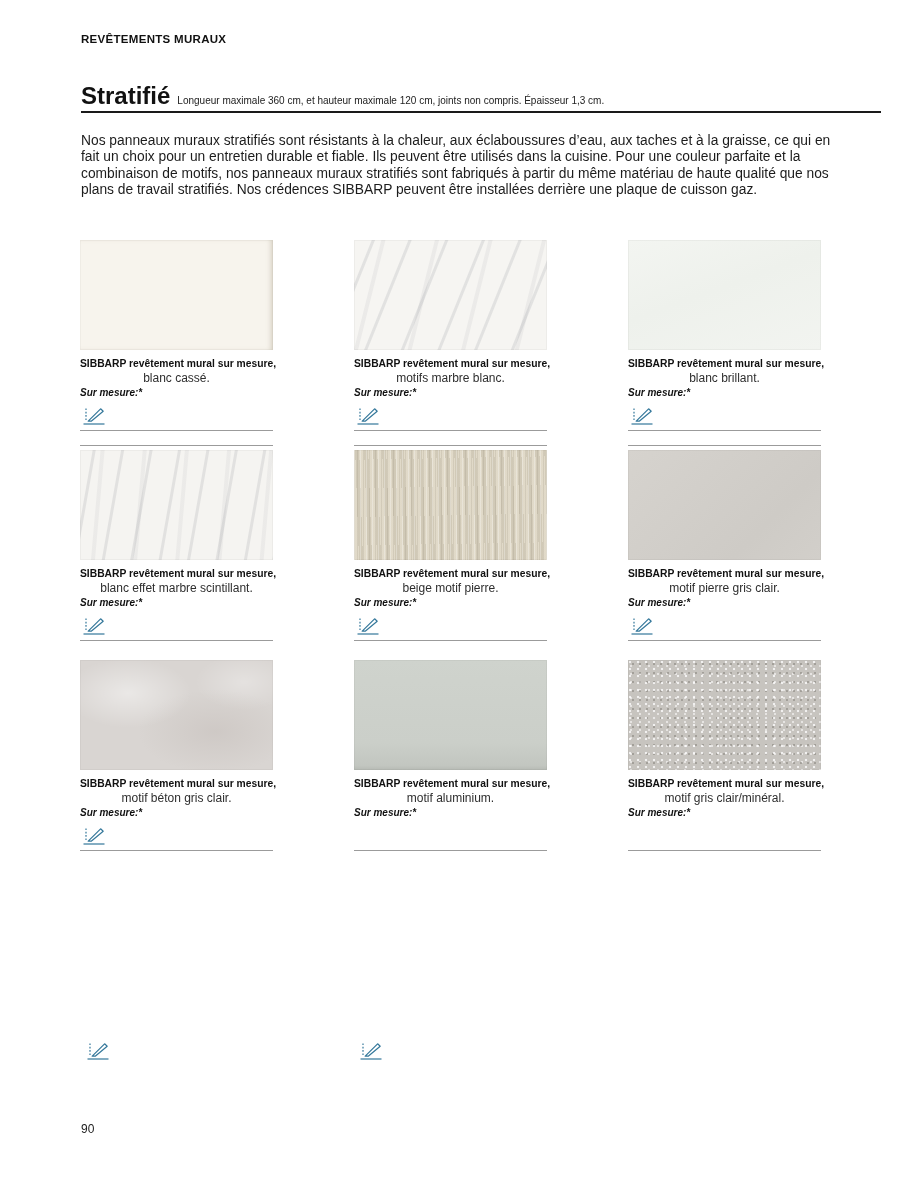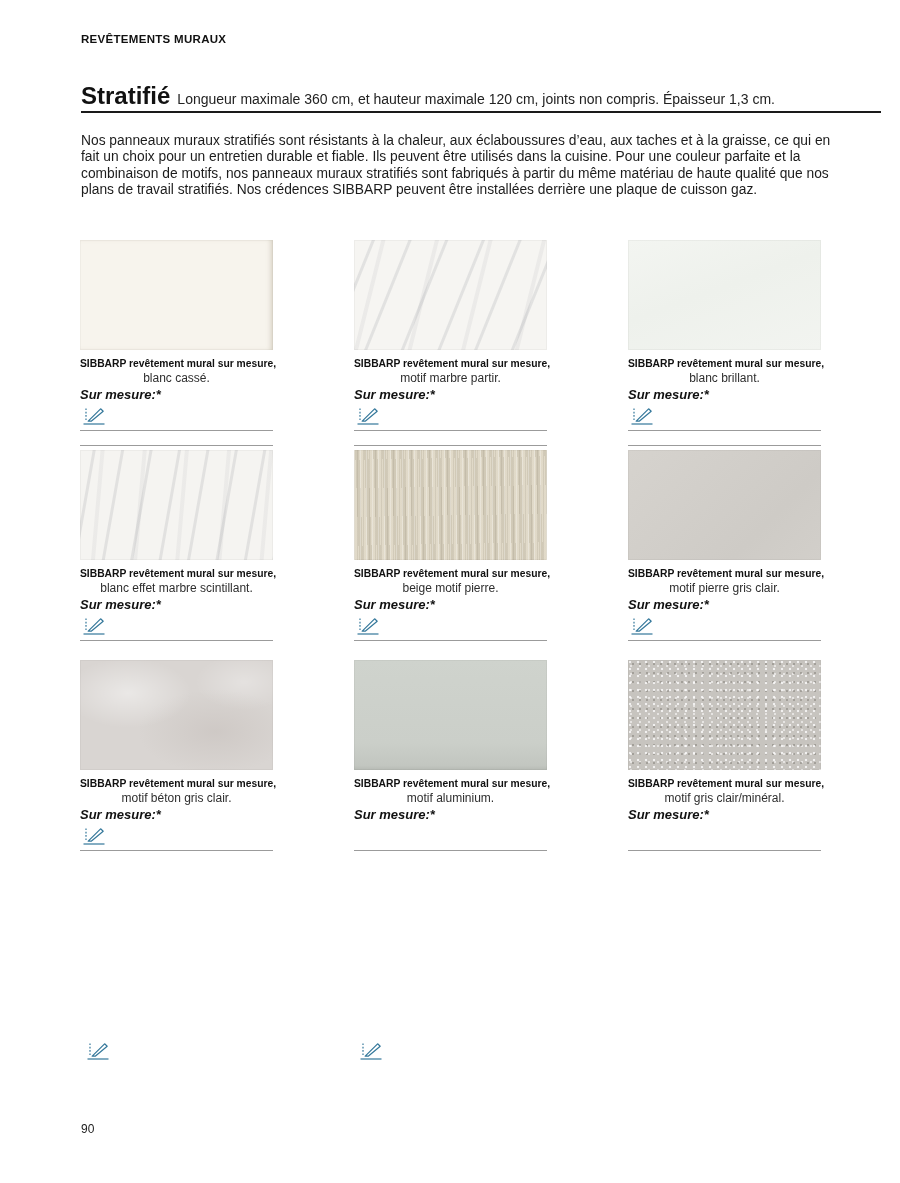--- a/index.html
+++ b/index.html
@@ -6,21 +6,21 @@
   html,body { background:#ffffff; }
   body { font-family:"Liberation Sans", sans-serif; color:#1a1a1a; }
   .page { position:relative; width:900px; height:1183px; background:#ffffff; overflow:hidden; }
 
   
   .category { position:absolute; left:81px; top:33px; font-size:11.5px; font-weight:bold; letter-spacing:.3px; color:#111; }
 
   
   .title-row { position:absolute; left:81px; top:82px; display:flex; align-items:baseline; }
   .title { font-size:24px; font-weight:bold; color:#111; }
-  .subtitle { font-size:14px; color:#222; margin-left:7px;text-align:right; }
+  .subtitle { font-size:10px; color:#222; margin-left:7px;text-align:right; }
   .title-rule { position:absolute; left:81px; top:111px; width:800px; height:2px; background:#1a1a1a; }
 
   
   .intro { position:absolute; left:81px; top:133px; width:750px; font-size:13.8px; line-height:16.4px; color:#1c1c1c; }
 
   
   .card { position:absolute; width:193px; height:212px;text-align:center; }
   .c0 { left:80px;  top:240px; } .c1 { left:354px; top:240px; } .c2 { left:628px; top:240px; }
   .c3 { left:80px;  top:450px; } .c4 { left:354px; top:450px; } .c5 { left:628px; top:450px; }
   .c6 { left:80px;  top:660px; } .c7 { left:354px; top:660px; } .c8 { left:628px; top:660px; }
@@ -51,21 +51,21 @@
   .sw-7 { background: linear-gradient(180deg, #cfd3cd 0%, #cbcfc9 75%, #c2c6c0 96%, #b6bab4 100%); }
   .sw-8 { background-color:#c7c4bf;
           background-image:
             radial-gradient(circle at 2px 2px, rgba(255,255,255,.75) 0 1px, rgba(255,255,255,0) 1.6px),
             radial-gradient(circle at 5px 4px, rgba(120,115,108,.45) 0 .9px, rgba(120,115,108,0) 1.4px),
             radial-gradient(circle at 3px 6px, rgba(255,255,255,.55) 0 .9px, rgba(255,255,255,0) 1.4px);
           background-size: 8px 7px, 7px 9px, 9px 8px; }
 
   .pname  { position:absolute; left:0; top:118px; width:193px; font-size:10.3px; font-weight:bold; color:#111; white-space:nowrap; }
   .pdesc  { position:absolute; left:0; top:131px; width:193px; font-size:12px; color:#2e2e2e; }
-  .plabel { position:absolute; left:0; top:147px; font-size:13px; font-weight:bold; font-style:italic; color:#111; }
+  .plabel { position:absolute; left:0; top:147px; font-size:10px; font-weight:bold; font-style:italic; color:#111; }
   .picon  { position:absolute; left:1px; top:165px; width:26px; height:22px; }
   .rule   { position:absolute; left:0; width:193px; border-top:1px solid #9b9b9b; }
   .rule-main  { top:190px; }
   .rule-extra { top:205px; }
 
   
   .orphan-icon { position:absolute; width:26px; height:22px; }
   .oi-1 { left:85px;  top:1040px; }
   .oi-2 { left:358px; top:1040px; }
 
@@ -98,21 +98,21 @@
           <line x1="2.5" y1="19" x2="23.5" y2="19" stroke="#84adc2" stroke-width="2"></line>
         </svg>
     </div>
     <div class="rule rule-main"></div>
     <div class="rule rule-extra"></div>
   </div>
 
   <div class="card c1">
     <div class="swatch sw-1"></div>
     <div class="pname">SIBBARP revêtement mural sur mesure,</div>
-    <div class="pdesc">motif marbre partir.</div>
+    <div class="pdesc">motifs marbre blanc.</div>
     <div class="plabel">Sur mesure:*</div>
     <div class="picon">
       <svg width="26" height="22" viewBox="0 0 26 22" fill="none">
           <line x1="5" y1="3.5" x2="5" y2="15.5" stroke="#35789b" stroke-width="1.2" stroke-dasharray="1.6 1.7"></line>
           <path d="M7.2 16.2 L19.6 3.8 L22.2 6.2 L10.2 16.2 Z" stroke="#35789b" stroke-width="1.2" stroke-linejoin="round"></path>
           <line x1="2.5" y1="19" x2="23.5" y2="19" stroke="#84adc2" stroke-width="2"></line>
         </svg>
     </div>
     <div class="rule rule-main"></div>
     <div class="rule rule-extra"></div>

